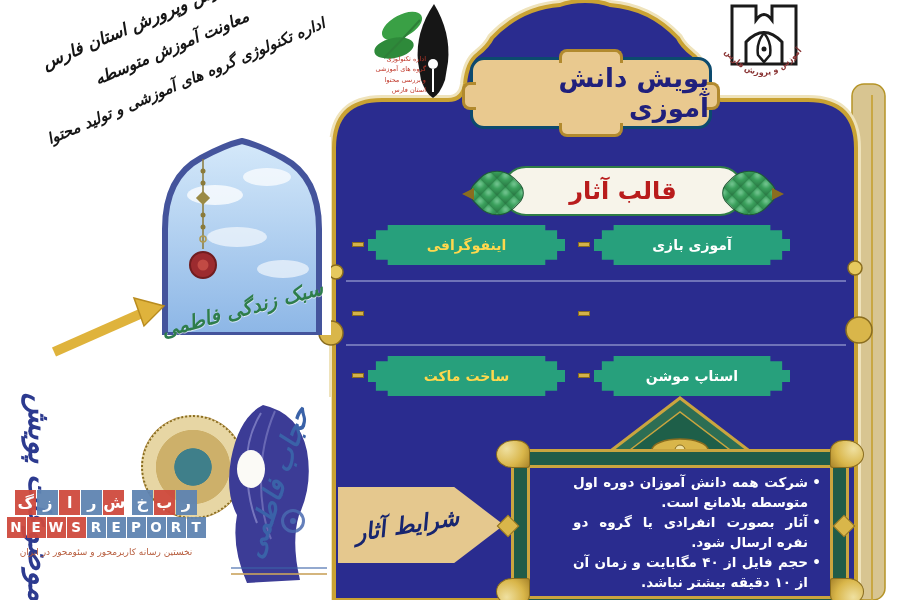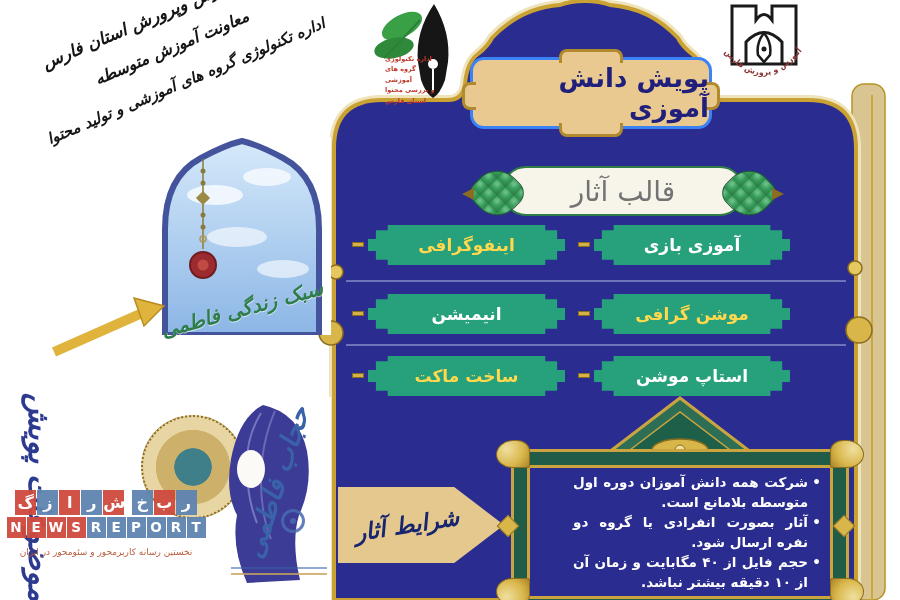--- a/index.html
+++ b/index.html
@@ -14,60 +14,60 @@
   .topleft-note{position:absolute;left:-18px;top:-6px;width:380px;z-index:2;
     transform:rotate(-23deg);direction:rtl;text-align:center;color:#151515;
     font-style:italic;font-weight:bold;}
   .topleft-note .ln{font-size:17px;line-height:36px;white-space:nowrap;}
   .topleft-note .ln1{margin-left:30px;}
   .topleft-note .ln2{font-size:16px;}
   .topleft-note .ln3{font-size:15px;}
 
   
   .tech-logo{position:absolute;left:372px;top:0;width:100px;height:118px;z-index:2;}
-  .tech-logo .cap{position:absolute;left:13px;top:54px;width:54px;direction:rtl;
-    color:#c0392b;font-size:6.5px;font-weight:bold;line-height:1.6;text-align:left;}
+  .tech-logo .cap{position:absolute;left:0;top:54px;width:54px;direction:rtl;
+    color:#c0392b;font-size:6.5px;font-weight:normal;line-height:1.6;text-align:right;}
 
   
   .edu-emblem{position:absolute;left:716px;top:0;width:100px;height:100px;z-index:2;}
 
   
   .title-plaque{position:absolute;left:470px;top:57px;width:242px;height:72px;z-index:4;
-    background:#e9c98f;border:3px solid #3b82f6;border-radius:14px;
+    background:#e9c98f;border:3px solid #0c4a6e;border-radius:14px;
     display:flex;align-items:center;justify-content:center;}
   .title-plaque .tab{position:absolute;background:#e9c98f;border:3px solid #b28a2e;}
   .title-plaque .tab.t{left:86px;top:-11px;width:64px;height:14px;border-radius:8px 8px 0 0;border-bottom:none;}
   .title-plaque .tab.b{left:86px;bottom:-11px;width:64px;height:14px;border-radius:0 0 8px 8px;border-top:none;}
   .title-plaque .tab.l{left:-11px;top:22px;width:14px;height:28px;border-radius:8px 0 0 8px;border-right:none;}
   .title-plaque .tab.r{right:-11px;top:22px;width:14px;height:28px;border-radius:0 8px 8px 0;border-left:none;}
   .title-plaque .txt{position:relative;z-index:2;font-size:26px;font-weight:bold;color:#20207c;direction:rtl;}
 
   
   .format-header{position:absolute;left:502px;top:166px;width:242px;height:50px;z-index:4;
     background:#f7f4ea;border:2px solid #2f7d46;border-radius:24px;
     display:flex;align-items:center;justify-content:center;}
-  .format-header .txt{font-size:28px;font-weight:normal;color:#737373;direction:rtl;}
+  .format-header .txt{font-size:24px;font-weight:bold;color:#b91c1c;direction:rtl;}
   .orn{position:absolute;top:2px;width:46px;height:46px;border:1px solid #1f5c36;
     background:radial-gradient(circle at 30% 30%,#6cc08a 8%,#3aa05c 40%,#2a7a45 90%);
     background-size:12px 12px;border-radius:54% 30% 54% 30%;transform:rotate(45deg);z-index:-1;}
   .orn.left{left:-30px;} .orn.right{right:-30px;}
   .orn-tip{position:absolute;top:20px;width:0;height:0;border-top:6px solid transparent;
     border-bottom:6px solid transparent;}
   .orn-tip.left{left:-42px;border-right:12px solid #8a6d1f;}
   .orn-tip.right{right:-42px;border-left:12px solid #8a6d1f;}
 
   
   .divider{position:absolute;left:346px;width:500px;height:2px;
     background:rgba(195,202,235,0.45);z-index:2;}
 
   
   .fbtn{position:absolute;height:40px;background:#27a07c;z-index:3;
     display:flex;align-items:center;justify-content:center;
     clip-path:polygon(0% 35%,4% 35%,4% 13%,10% 13%,10% 0%,90% 0%,90% 13%,96% 13%,96% 35%,100% 35%,100% 65%,96% 65%,96% 87%,90% 87%,90% 100%,10% 100%,10% 87%,4% 87%,4% 65%,0% 65%);}
-  .fbtn span{font-size:17px;font-weight:bold;direction:rtl;}
+  .fbtn span{font-size:14px;font-weight:bold;direction:rtl;}
   .col-r{left:594px;width:196px;} .col-l{left:368px;width:197px;}
   .row1{top:225px;} .row2{top:294px;} .row3{top:356px;}
   .dash{position:absolute;width:12px;height:5px;background:#d4b24a;border:1px solid #8a6d1f;z-index:3;}
 
   
   .cond-label{position:absolute;left:338px;top:487px;width:166px;height:76px;z-index:4;
     background:#e5c88e;clip-path:polygon(0 0,70% 0,100% 50%,70% 100%,0 100%);
     display:flex;align-items:center;justify-content:center;}
   .cond-label .txt{font-size:23px;font-weight:bold;font-style:italic;color:#17256f;
     transform:rotate(-9deg);margin-right:28px;direction:rtl;}
@@ -210,26 +210,20 @@
   </div>
 
   <div class="divider" style="top:280px"></div>
   <div class="divider" style="top:344px"></div>
 
   <div class="fbtn col-r row1">
     <span style="color: rgb(255, 255, 255);">آموزی بازی</span>
     </div>
   <div class="fbtn col-l row1">
     <span style="color: rgb(255, 216, 77);">اینفوگرافی</span>
-    </div>
-  <div class="fbtn col-r row2">
-    <span style="color: rgb(255, 216, 77);">موشن گرافی</span>
-    </div>
-  <div class="fbtn col-l row2">
-    <span style="color: rgb(255, 255, 255);">انیمیشن</span>
     </div>
   <div class="fbtn col-r row3">
     <span style="color: rgb(255, 255, 255);">استاپ موشن</span>
     </div>
   <div class="fbtn col-l row3">
     <span style="color: rgb(255, 216, 77);">ساخت ماکت</span>
     </div>
 
   <div class="dash" style="left:578px;top:242px"></div>
   <div class="dash" style="left:352px;top:242px"></div>

